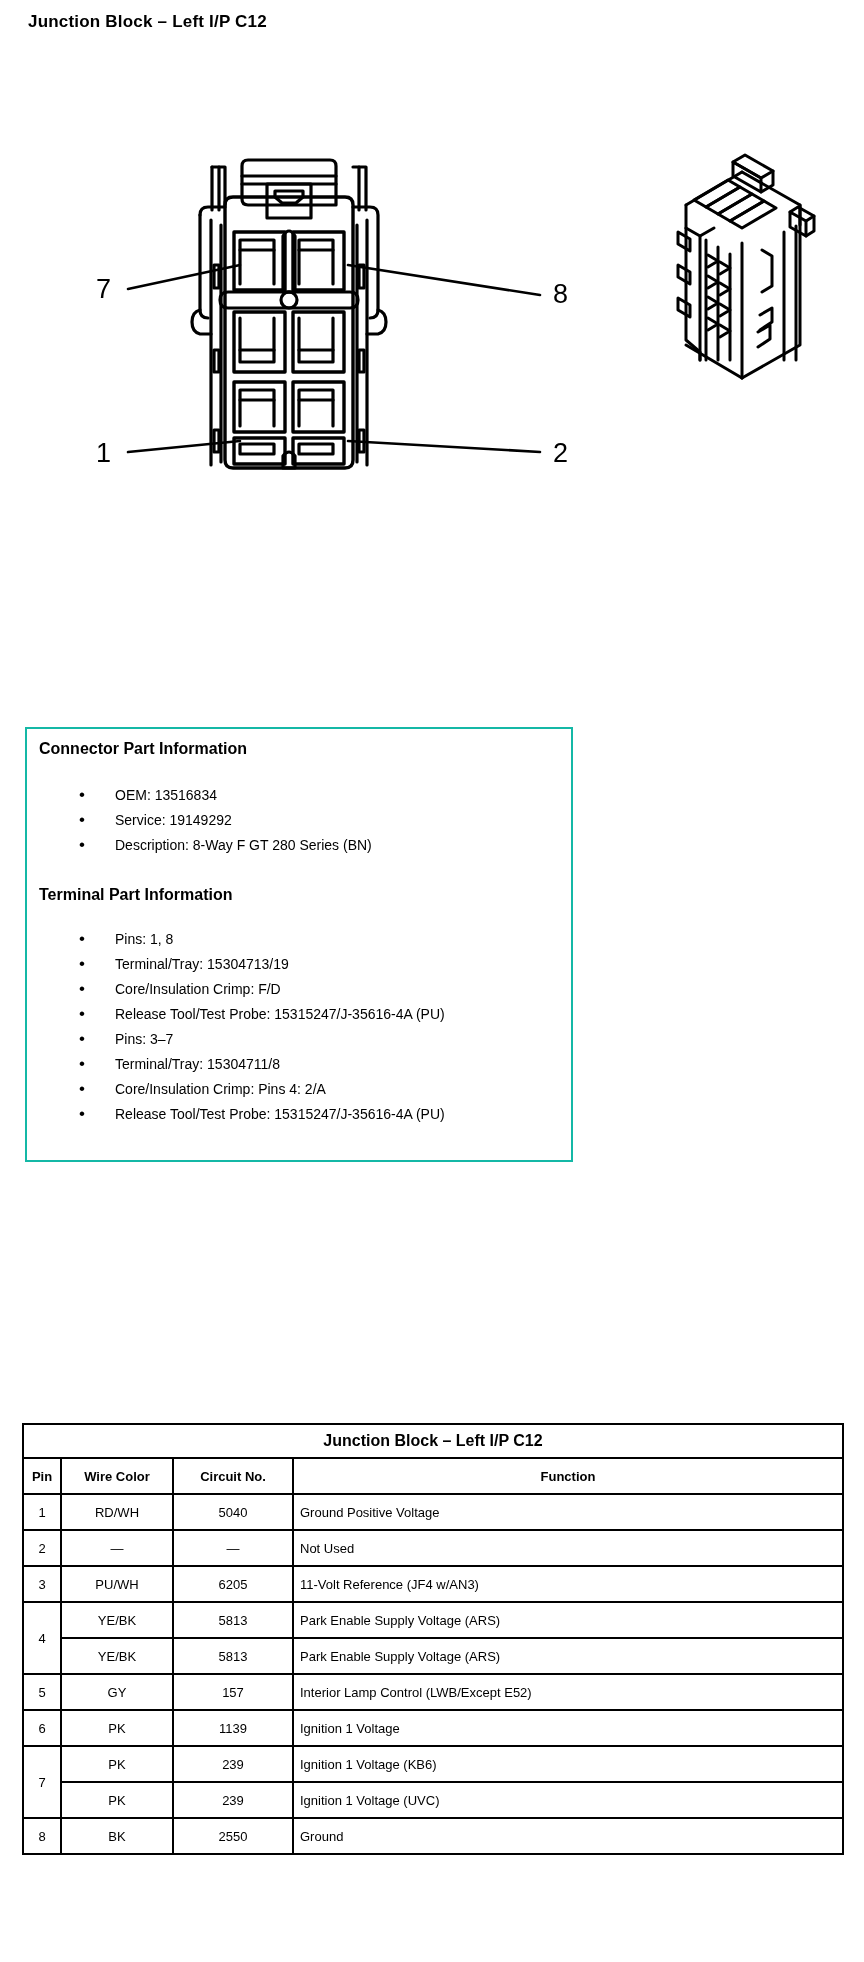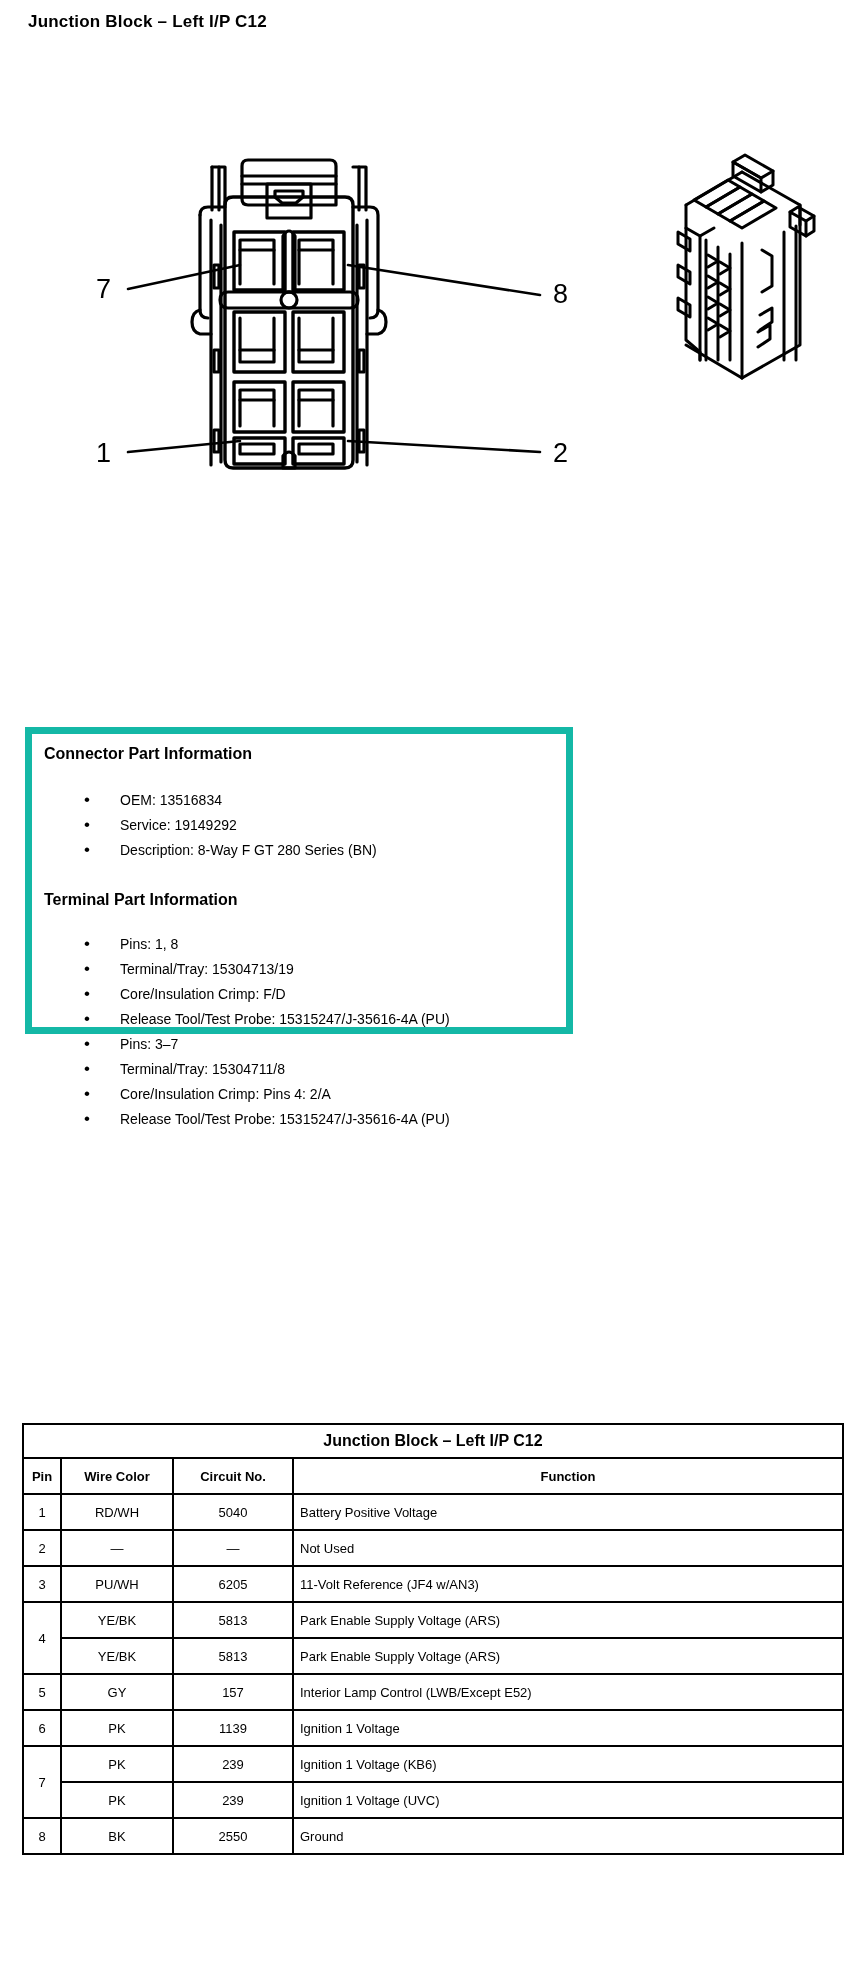--- a/index.html
+++ b/index.html
@@ -36,22 +36,22 @@
     height: 470px;
   }
   .diagram svg { display: block; }
 
   
   .info-box {
     position: absolute;
     left: 25px;
     top: 727px;
     width: 548px;
-    height: 307px;
-    border: 7px solid #14b8a6;
+    height: 435px;
+    border: 2px solid #14b8a6;
     box-sizing: border-box;
     background: #fff;
   }
   .info-heading {
     font-size: 16px;
     font-weight: bold;
     margin: 0;
     padding: 0;
     white-space: nowrap;
   }
@@ -317,21 +317,21 @@
         <th>Wire Color</th>
         <th>Circuit No.</th>
         <th>Function</th>
       </tr>
     </thead>
     <tbody>
         <tr>
           <td class="c-pin">1</td>
           <td class="c-color">RD/WH</td>
           <td class="c-circuit">5040</td>
-          <td class="c-function">Battery Positive Voltage</td>
+          <td class="c-function">Ground Positive Voltage</td>
         </tr>
         <tr>
           <td class="c-pin">2</td>
           <td class="c-color">—</td>
           <td class="c-circuit">—</td>
           <td class="c-function">Not Used</td>
         </tr>
         <tr>
           <td class="c-pin">3</td>
           <td class="c-color">PU/WH</td>

